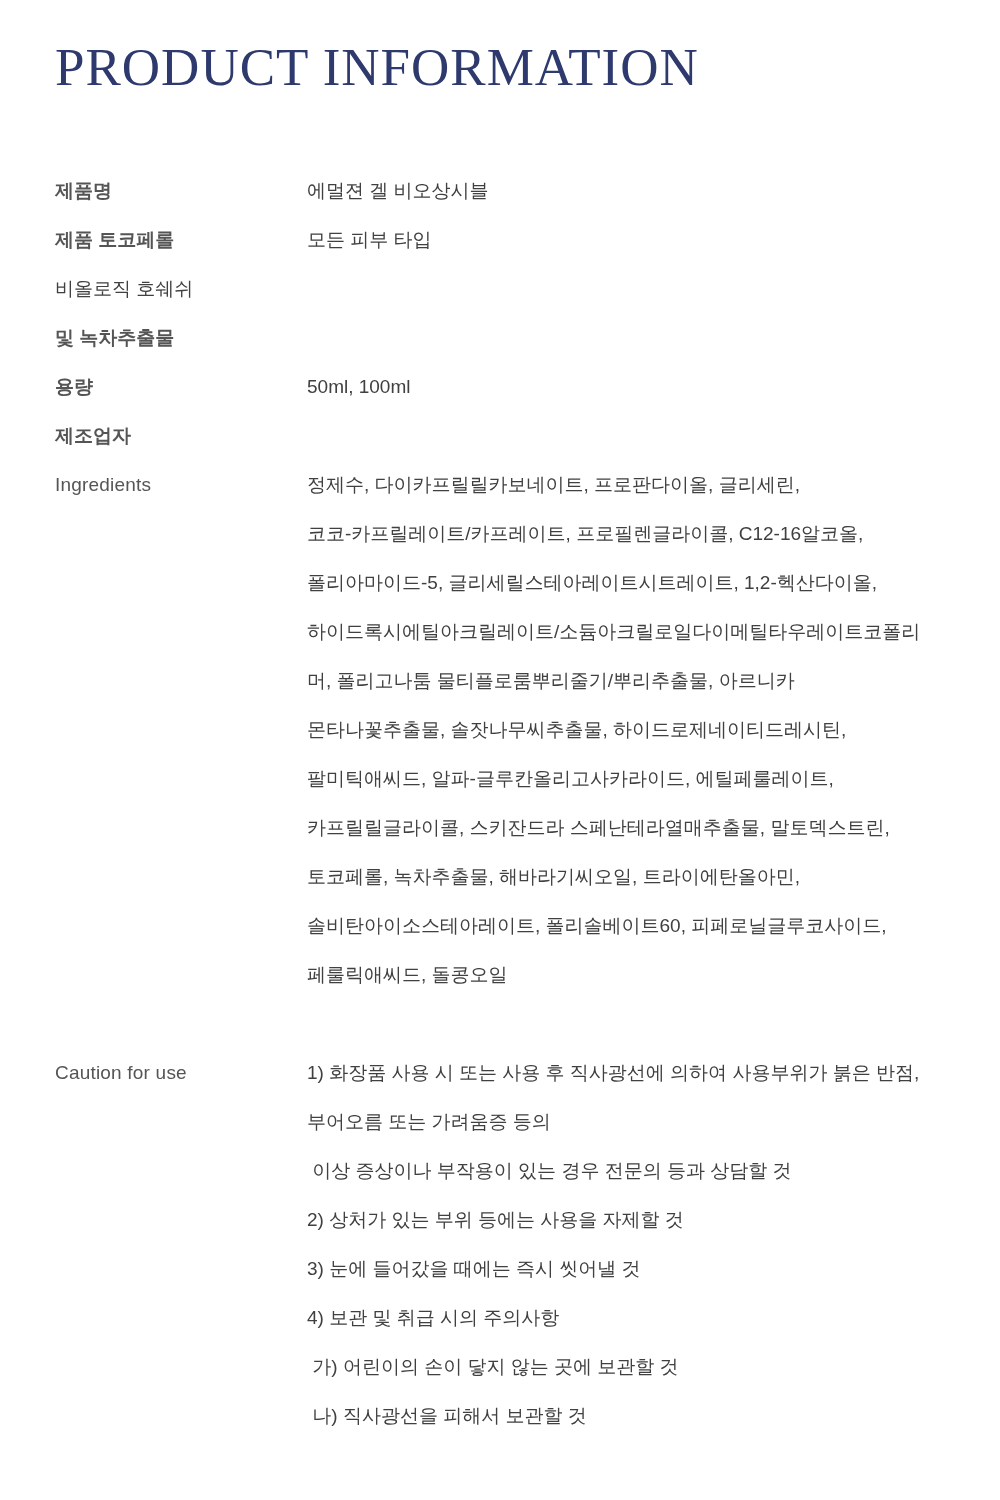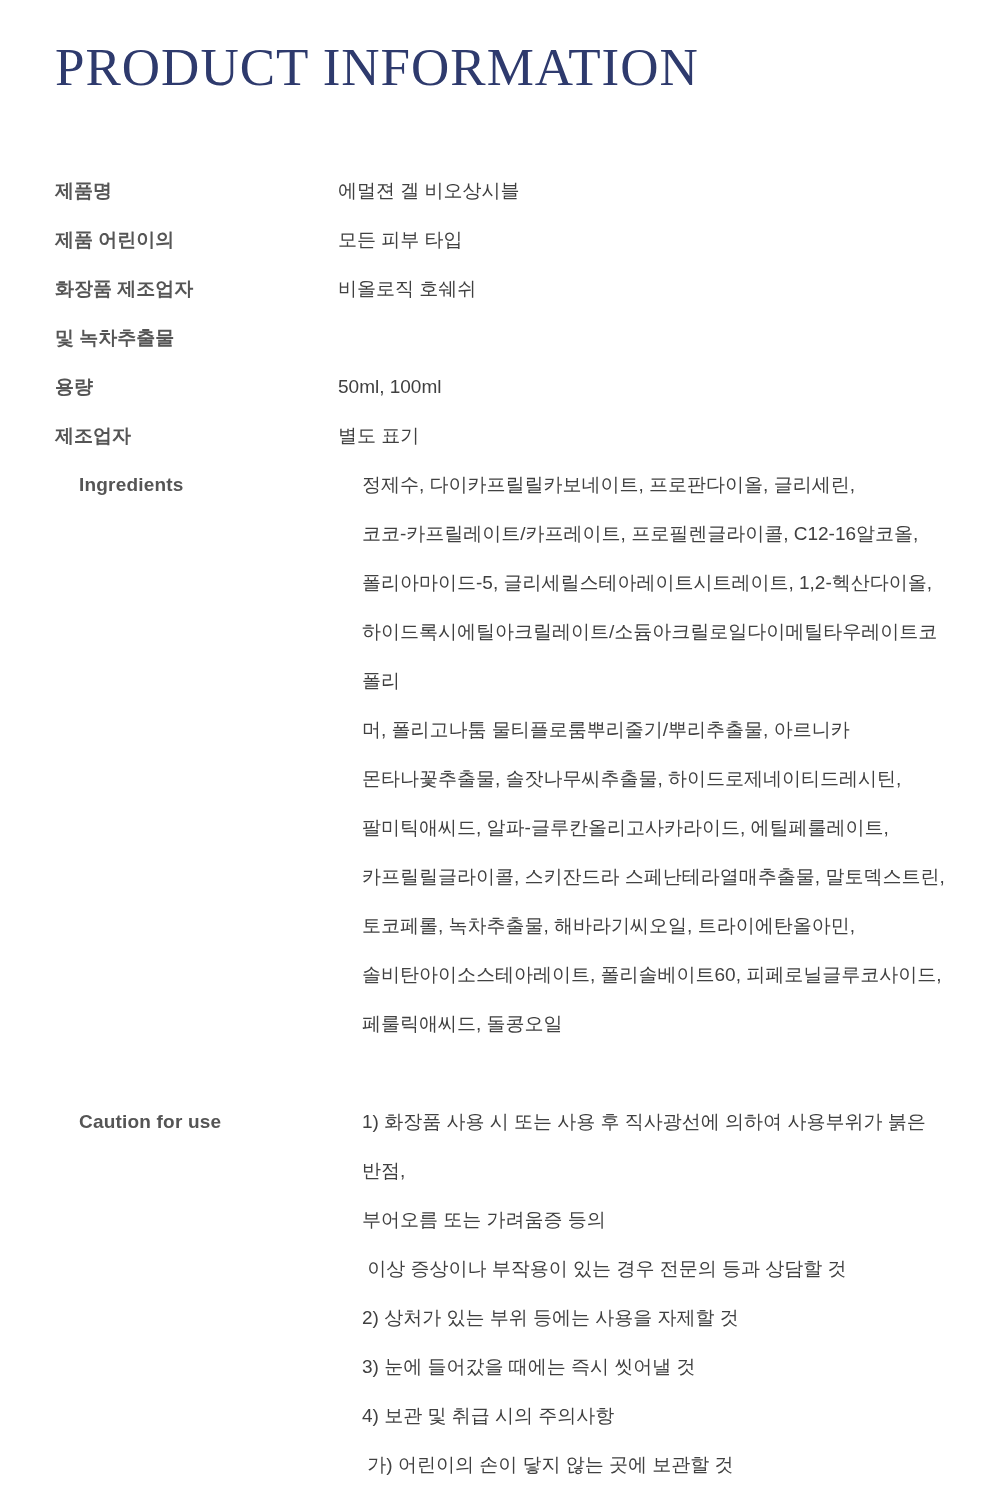--- a/index.html
+++ b/index.html
@@ -29,35 +29,33 @@
     color: #2e3a6d;
   }
   .rows {
     margin: 70px 55px 0 55px;
   }
   .row {
     display: flex;
     align-items: flex-start;
     font-size: 19px;
     line-height: 49px;
-    gap: 31px;
   }
   .row.gap-top {
     margin-top: 49px;
   }
   .label {
     width: 252px;
     flex-shrink: 0;
     font-weight: 700;
     color: #555555;
   }
   .label.en {
-    font-weight: 700;
+    font-weight: 400;
     letter-spacing: 0.2px;
-    margin-left: 24px;
   }
   .value {
     flex: 1;
     color: #404040;
     font-weight: 400;
     white-space: pre-wrap;
   }
 </style>
 </head>
 <body>
@@ -67,41 +65,39 @@
   <h1 class="title">PRODUCT INFORMATION</h1>
 
   <div class="rows">
 
     <div class="row">
       <div class="label">제품명</div>
       <div class="value">에멀젼 겔 비오상시블</div>
     </div>
 
     <div class="row">
-      <div class="label">제품 어린이의</div>
+      <div class="label">제품 토코페롤</div>
       <div class="value">모든 피부 타입</div>
     </div>
 
     <div class="row">
-      <div class="label">화장품 제조업자</div>
       <div class="value">비올로직 호쉐쉬</div>
     </div>
 
     <div class="row">
       <div class="label">및 녹차추출물</div>
     </div>
 
     <div class="row">
       <div class="label">용량</div>
       <div class="value">50ml, 100ml</div>
     </div>
 
     <div class="row">
       <div class="label">제조업자</div>
-      <div class="value">별도 표기</div>
     </div>
 
     <div class="row">
     </div>
 
     <div class="row">
       <div class="label en">Ingredients</div>
       <div class="value">정제수, 다이카프릴릴카보네이트, 프로판다이올, 글리세린,
 코코-카프릴레이트/카프레이트, 프로필렌글라이콜, C12-16알코올,
 폴리아마이드-5, 글리세릴스테아레이트시트레이트, 1,2-헥산다이올,

